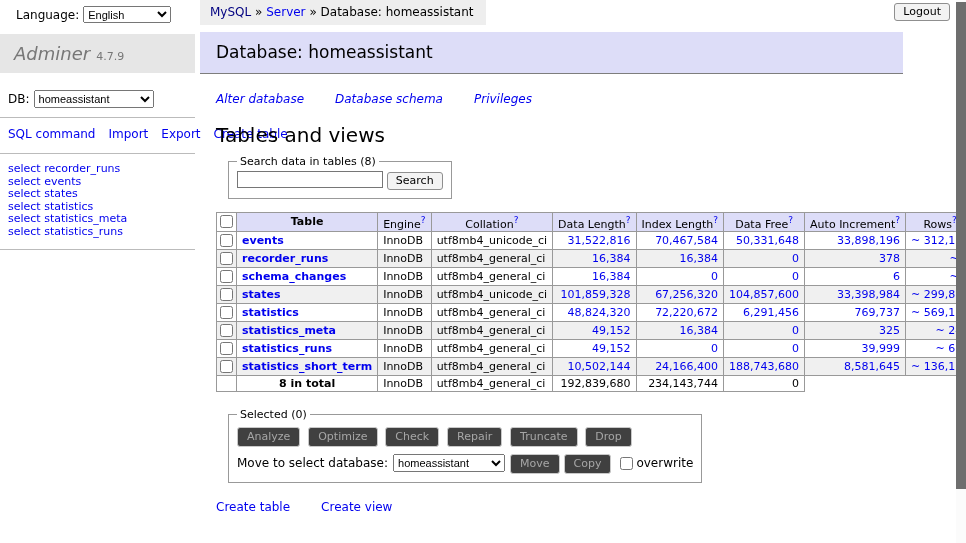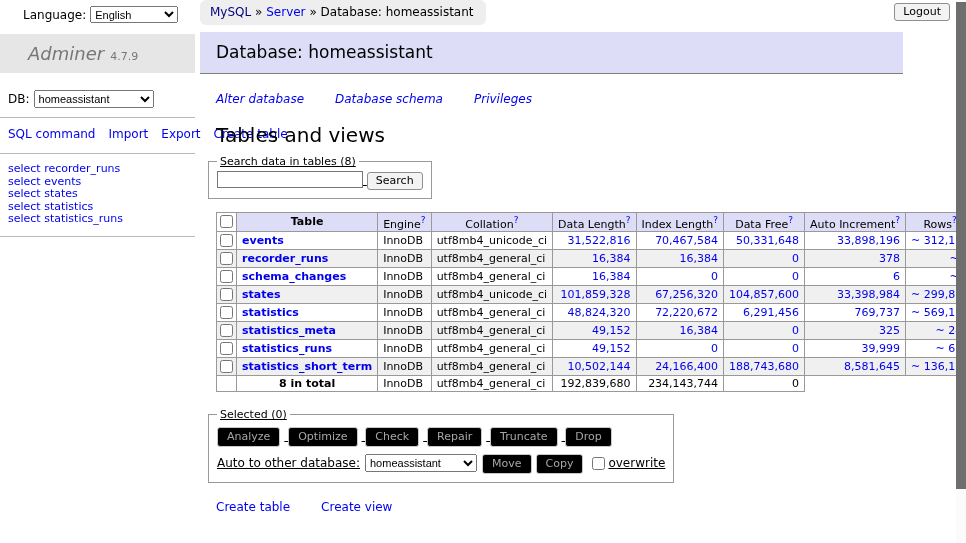--- a/index.html
+++ b/index.html
@@ -18,44 +18,44 @@
     width:966px;height:543px;position:relative;overflow:hidden;
     background:#fff;color:#000;
     font-family:"DejaVu Sans","Liberation Sans",sans-serif;
     font-size:12px;
   }
   a{color:var(--link);text-decoration:none;cursor:pointer;}
   a.vis{color:var(--link-visited);}
 
   
   #sidebar{position:absolute;left:0;top:0;width:195px;height:543px;background:#fff;}
-  #lang-row{padding:6px 8px 0 23px;white-space:nowrap;}
+  #lang-row{padding:6px 8px 0 16px;white-space:nowrap;}
   #lang-row select{width:88px;height:17px;font-size:11px;margin-left:4px;}
-  #app-h1{margin:11px 0 0 0;background:var(--h1-bg);padding:9px 28px;color:#777;font-weight:normal;font-size:18px;font-style:italic;}
+  #app-h1{margin:11px 0 0 0;background:var(--h1-bg);padding:9px 14px;color:#777;font-weight:normal;font-size:18px;font-style:italic;}
   #app-h1 .ver{font-size:11px;font-style:normal;margin-left:6px;}
   #db-row{margin:17px 8px 9px 8px;white-space:nowrap;}
   #db-row select{width:120px;height:18px;font-size:11px;margin-left:4px;}
   .side-hr{border:none;border-top:1px solid #bbb;margin:0;}
   #side-links{margin:9px 8px 11px 8px;line-height:15px;}
   #side-links a{margin-right:13px;white-space:nowrap;}
   #table-list{list-style:none;margin:9px 8px 10px 8px;padding:0;font-size:11px;line-height:12.6px;}
   #table-list li{white-space:nowrap;}
 
   
   #main{position:absolute;left:200px;top:0;width:703px;}
-  #breadcrumb{display:inline-block;background:var(--crumb-bg);padding:5px 12px 6px 10px;font-size:12px;border-radius:6px;}
+  #breadcrumb{display:inline-block;background:var(--crumb-bg);padding:5px 12px 6px 10px;font-size:12px;}
   #logout-btn{position:absolute;right:-47px;top:3px;}
   button{font-family:inherit;font-size:11px;padding:1px 8px 2px;background:#f3f3f3;border:1px solid #8f8f8f;border-radius:3px;color:#000;}
-  button:disabled,button.dis{color:#a6a6a6;border-color:#c9c9c9;background:#000000;}
+  button:disabled,button.dis{color:#a6a6a6;border-color:#c9c9c9;background:#404040;}
   h2#page-title{margin:7px 0 0 0;background:var(--lavender);border-bottom:1px solid #7d7d7d;
     padding:10px 16px 11px;font-weight:normal;font-size:17px;}
   #db-actions{margin:18px 16px 0 16px;font-style:italic;}
   #db-actions a{margin-right:31px;}
   h3{font-weight:normal;font-size:20px;margin:17px 16px 8px 16px;}
-  fieldset{border:1px solid var(--border);margin:6px 0 0 8px;padding:3px 8px 8px;width:-moz-fit-content;width:fit-content;text-decoration:underline;}
+  fieldset{border:1px solid var(--border);margin:6px 0 0 28px;padding:3px 8px 8px;width:-moz-fit-content;width:fit-content;}
   legend{font-size:11px;padding:0 3px;}
   #search-input{width:146px;height:17px;font-size:11px;border:1px solid #767676;padding:1px 3px;}
 
   table#tables{border-collapse:collapse;margin:13px 0 0 16px;font-size:11px;}
   #tables td,#tables th{border:1px solid var(--border);padding:1px 5px;height:16px;}
   #tables thead th{background:var(--lavender);font-weight:normal;text-align:center;white-space:nowrap;}
   #tables thead th.tcol{font-weight:bold;text-align:center;}
   #tables tbody th{text-align:left;font-weight:bold;white-space:nowrap;}
   #tables tr.alt td,#tables tr.alt th{background:var(--row-alt);}
   #tables .num{text-align:right;white-space:nowrap;}
@@ -99,20 +99,21 @@
 
   <p id="side-links"><a>SQL command</a><a>Import</a><a>Export</a><a>Create table</a></p>
 
   <hr class="side-hr">
 
   <ul id="table-list">
       <li><a>select</a> <a>recorder_runs</a></li>
       <li><a>select</a> <a>events</a></li>
       <li><a>select</a> <a>states</a></li>
       <li><a>select</a> <a>statistics</a></li>
+      <li><a>select</a> <a>statistics_meta</a></li>
       <li><a>select</a> <a>statistics_runs</a></li>
     </ul>
 
   <hr class="side-hr">
 </div>
 
 <div id="main">
 
   <span id="breadcrumb"><a class="vis">MySQL</a> <span>»</span> <a>Server</a> <span>»</span> <span>Database: homeassistant</span></span>
 
@@ -264,21 +265,21 @@
     <legend>Selected (0)</legend>
     <div class="btn-row">
       <button disabled="">Analyze</button>
       <button disabled="">Optimize</button>
       <button disabled="">Check</button>
       <button disabled="">Repair</button>
       <button disabled="">Truncate</button>
       <button disabled="">Drop</button>
     </div>
     <div id="move-row">
-      <span>Auto to other database:</span><select><option>homeassistant</option></select><button disabled="">Move</button><button disabled="">Copy</button><label><input type="checkbox" style=""><span>overwrite</span></label>
+      <span>Move to select database:</span><select><option>homeassistant</option></select><button disabled="">Move</button><button disabled="">Copy</button><label><input type="checkbox" style=""><span>overwrite</span></label>
     </div>
   </fieldset>
 
   <p class="links-row"><a>Create table</a><a>Create view</a></p>
 
 
   
 
   
 

